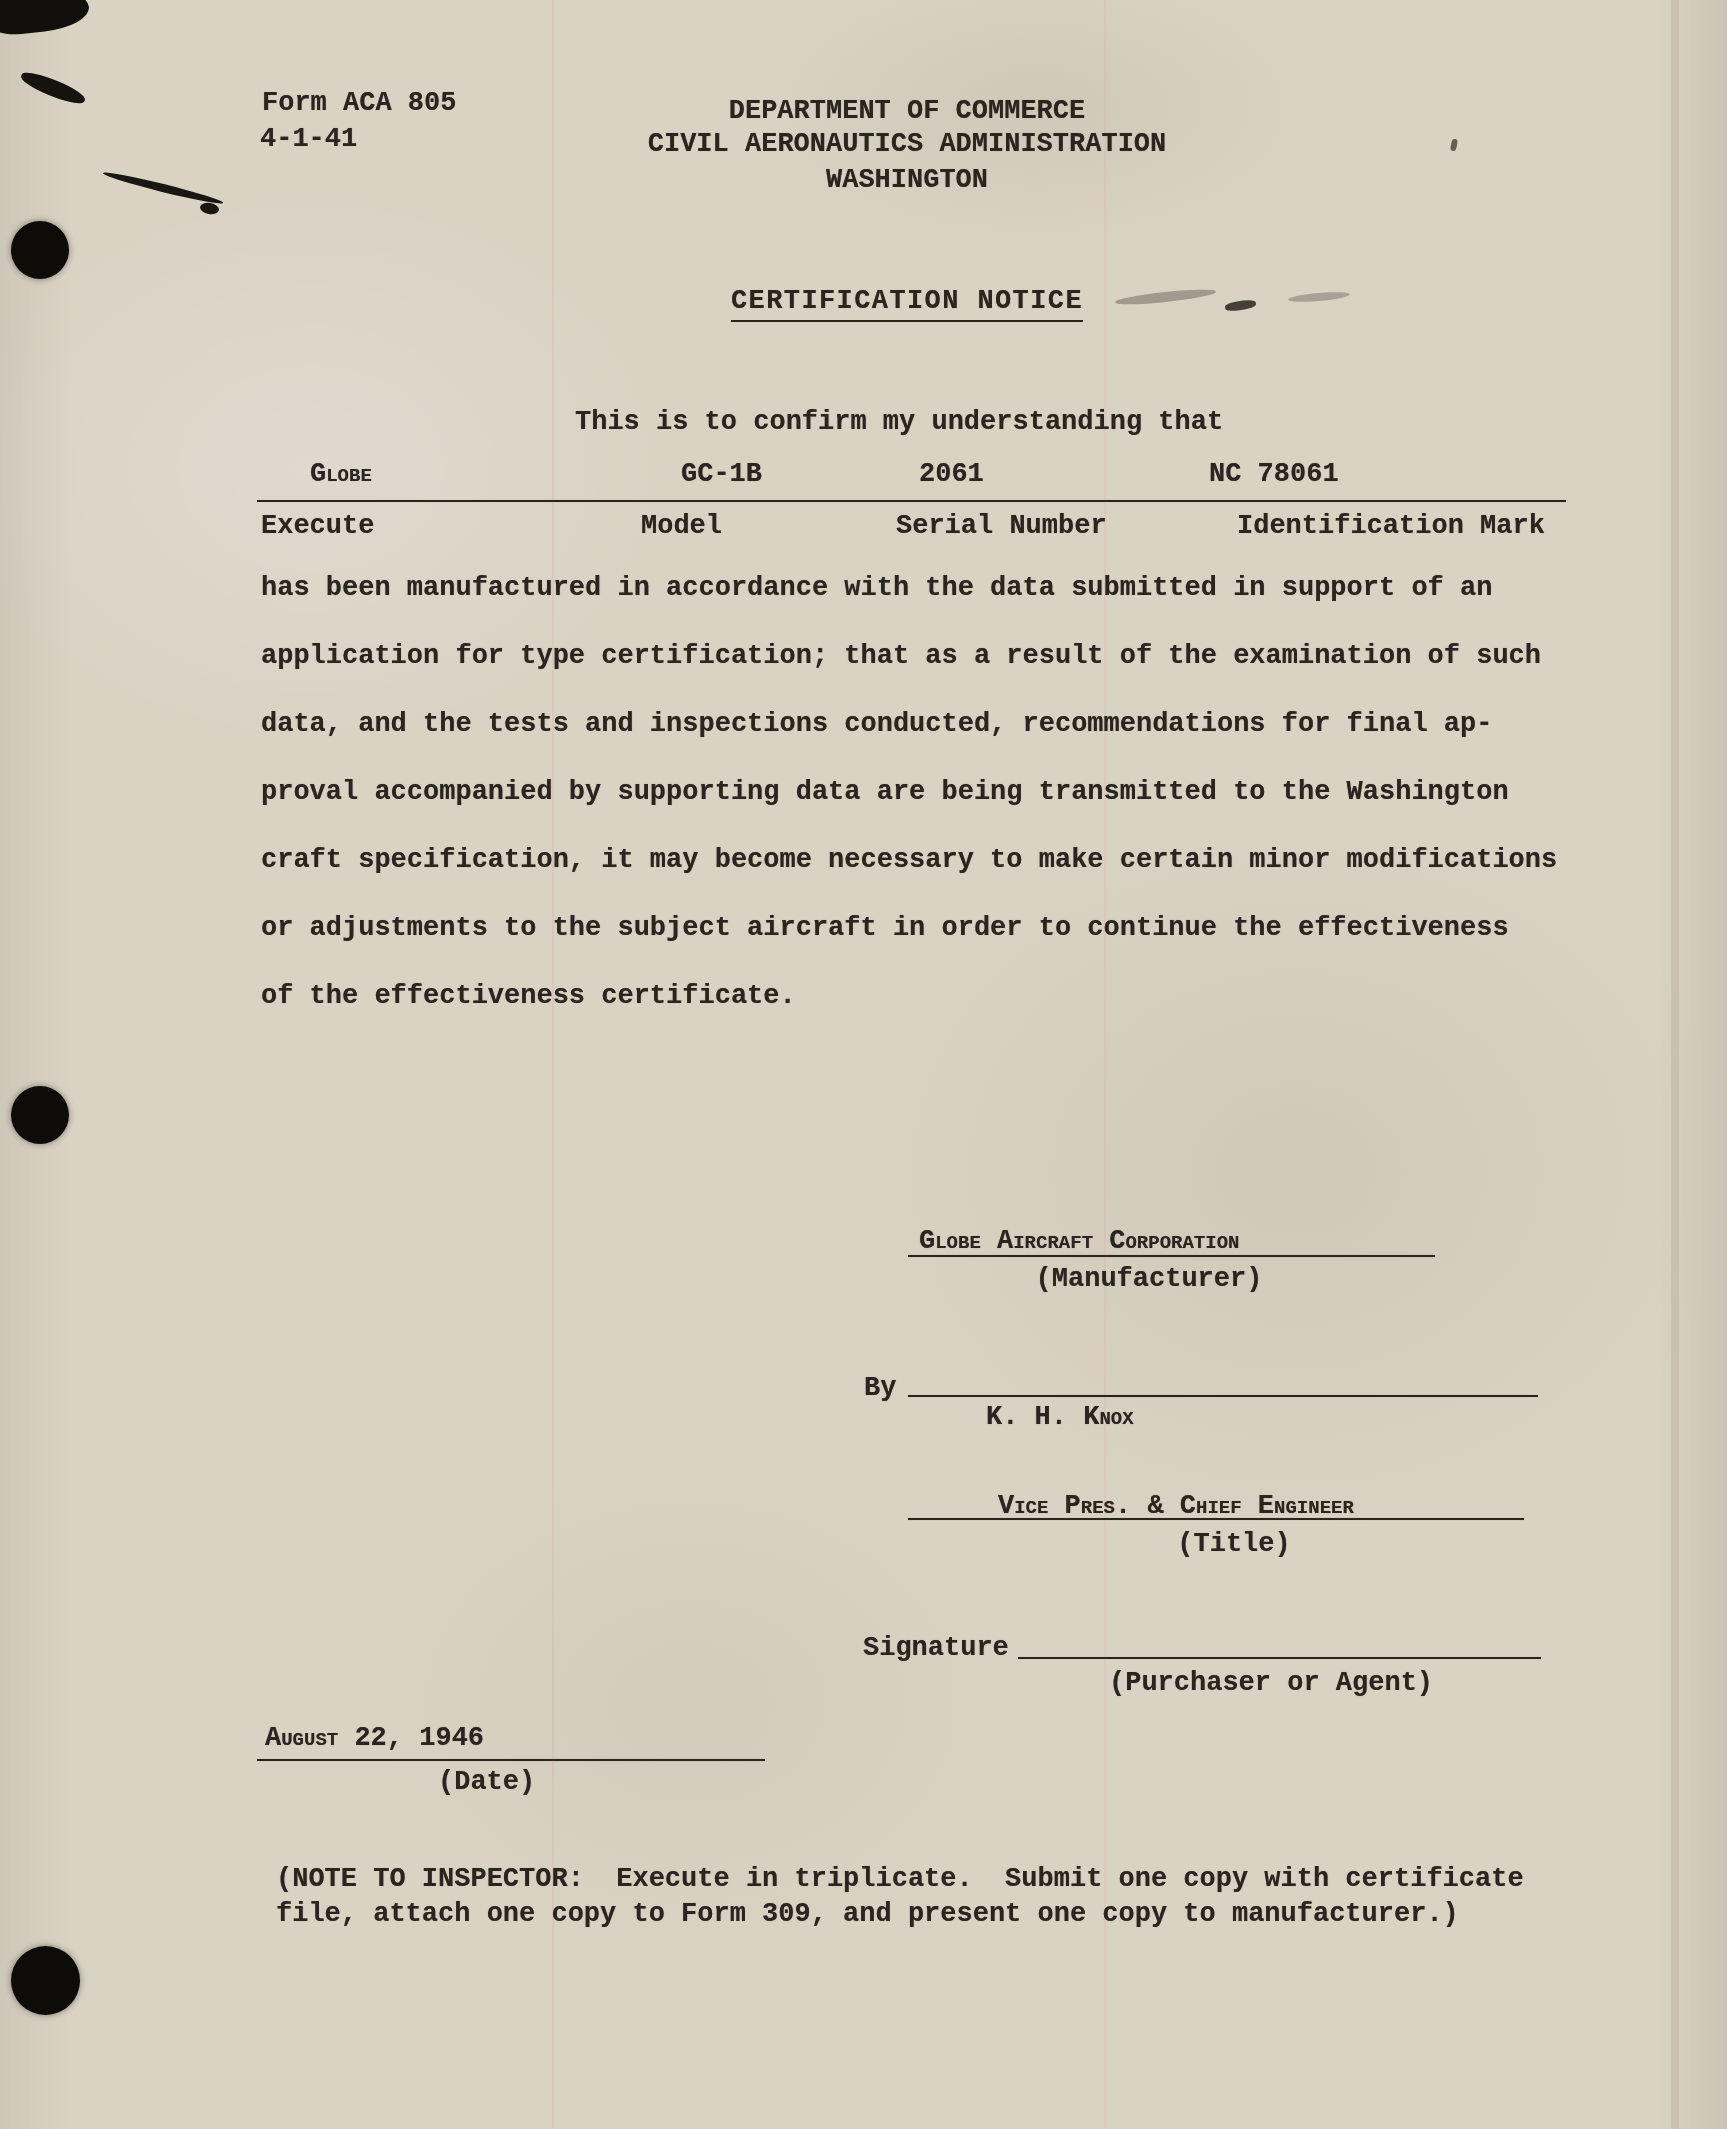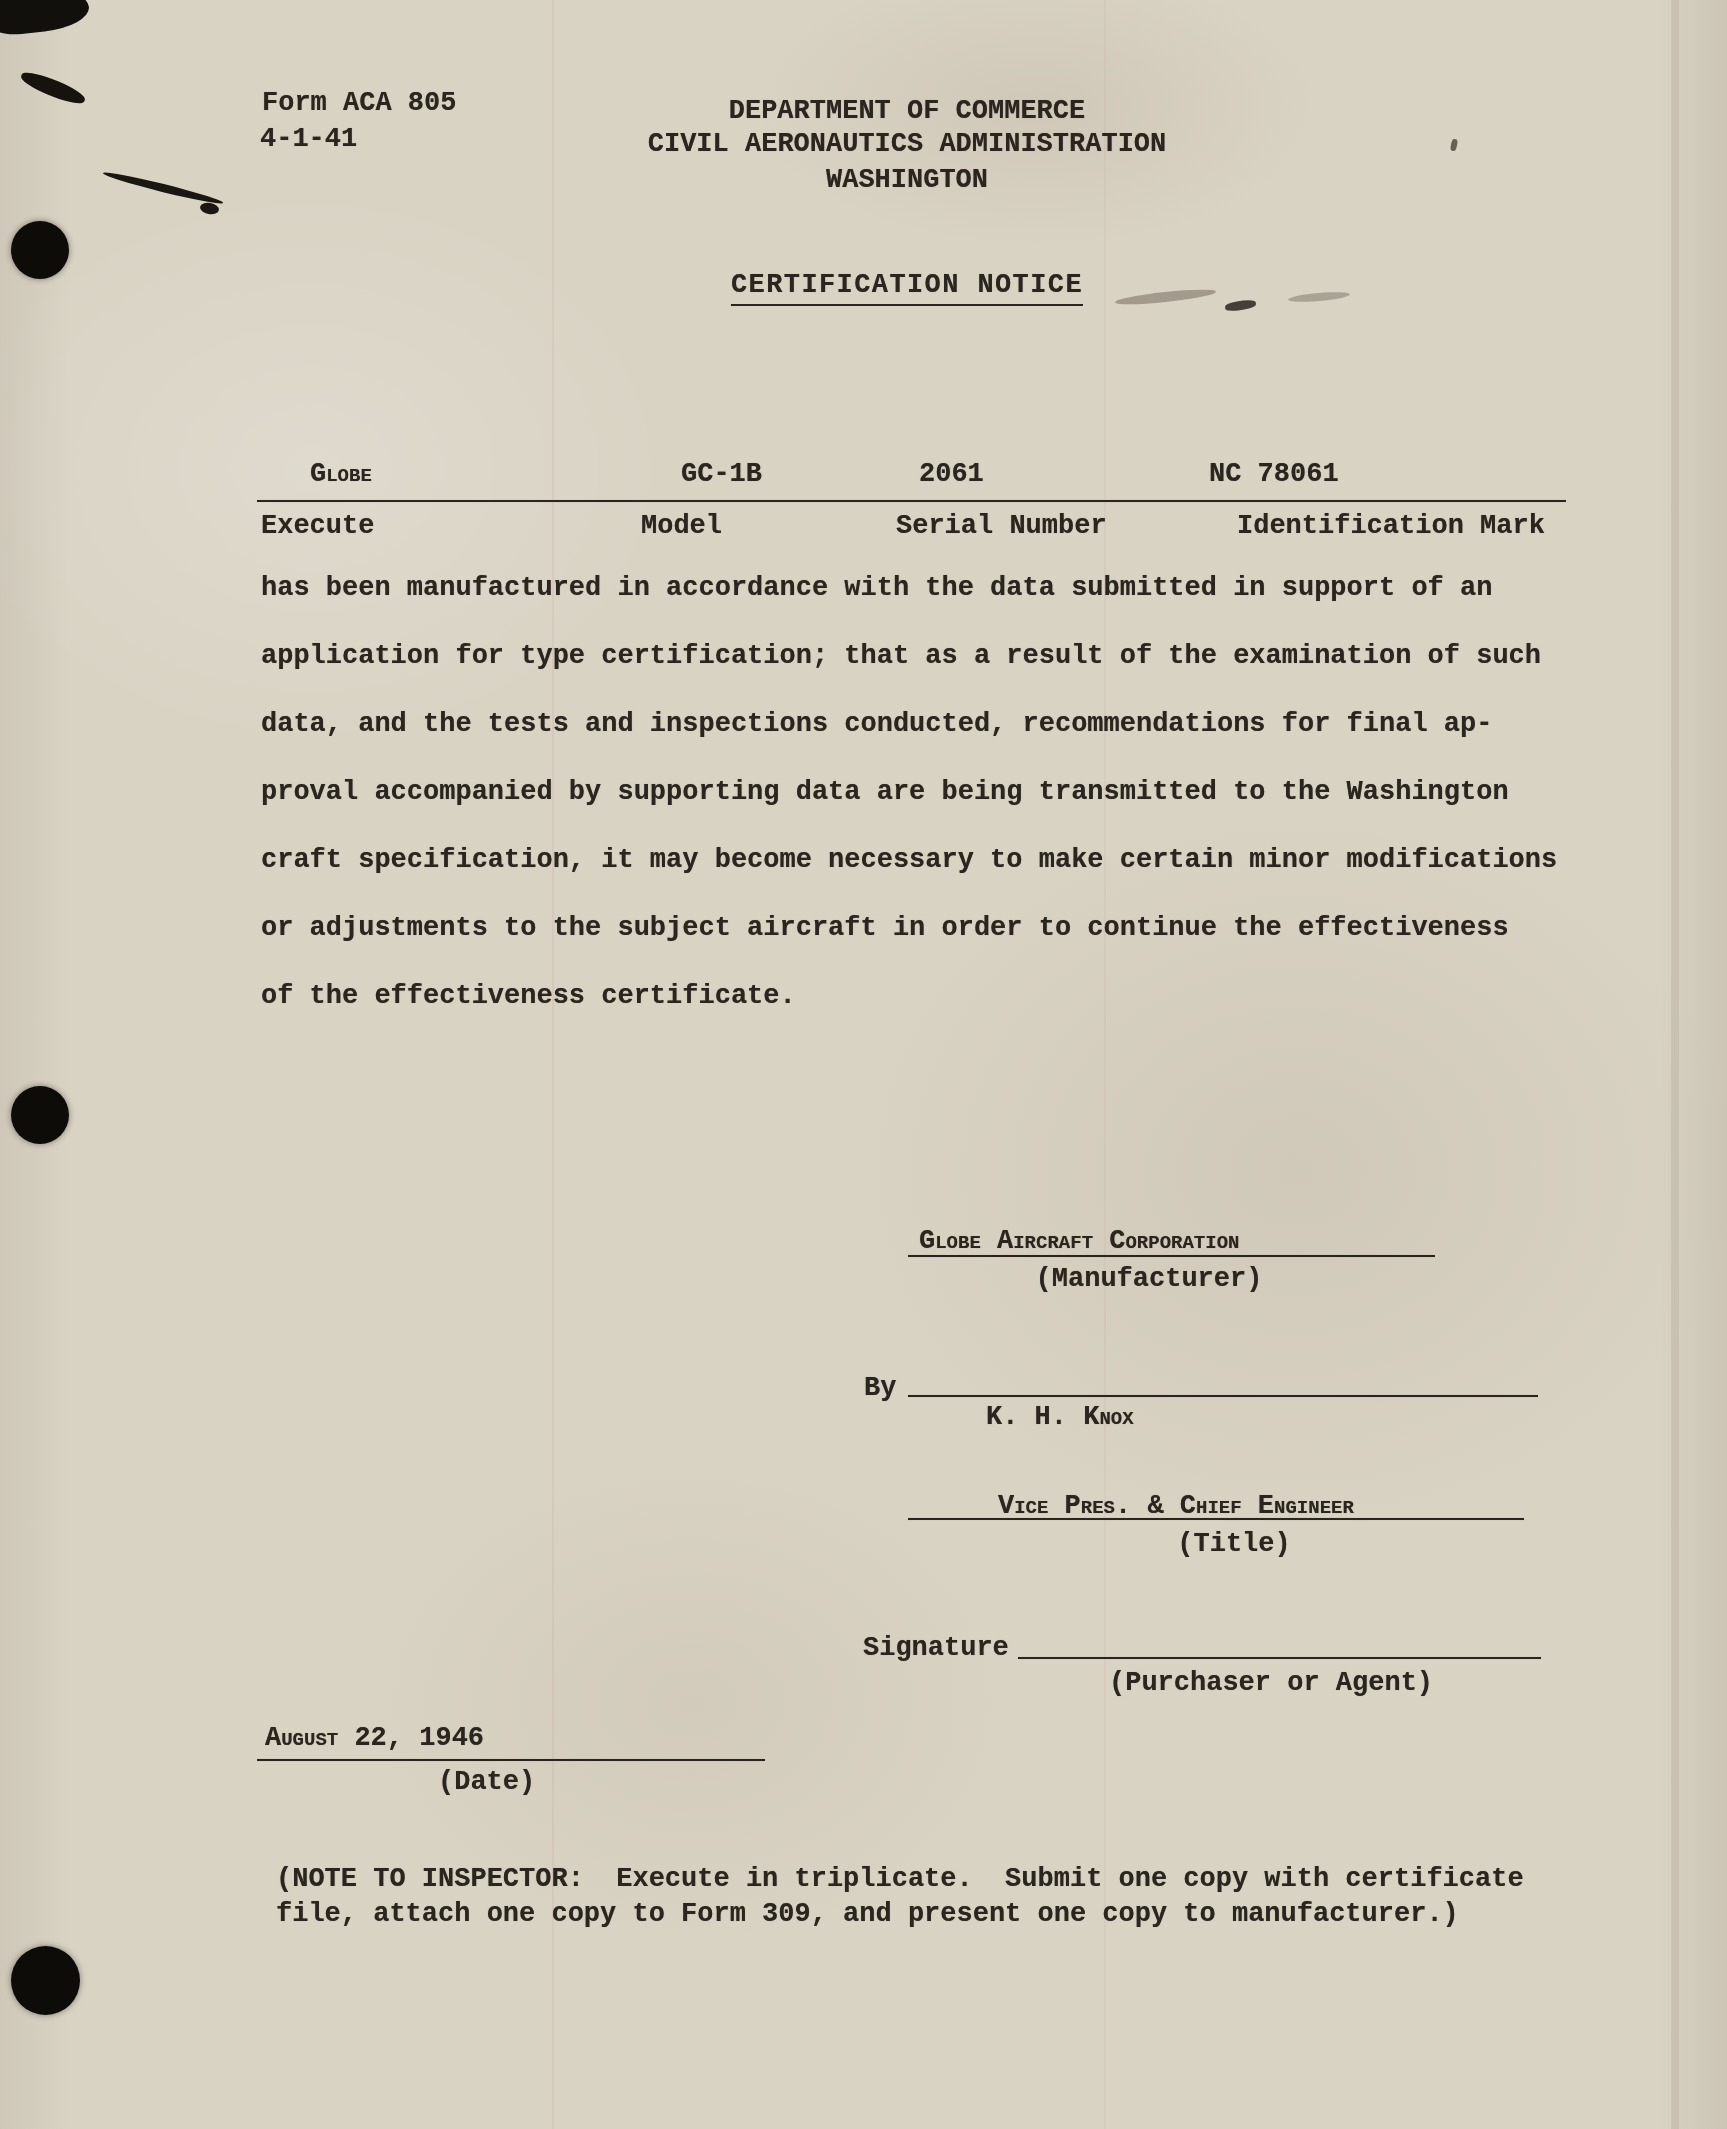--- a/index.html
+++ b/index.html
@@ -12,21 +12,21 @@
       radial-gradient(ellipse 608px 473px at 18% 22%, rgba(255,255,255,0.16), transparent 60%),
       radial-gradient(ellipse 744px 608px at 75% 55%, rgba(125,112,90,0.10), transparent 60%),
       radial-gradient(ellipse 541px 406px at 40% 80%, rgba(125,112,90,0.08), transparent 60%),
       radial-gradient(ellipse 406px 203px at 60% 5%, rgba(120,105,85,0.10), transparent 70%),
       linear-gradient(90deg, rgba(60,50,40,0.07) 0%, rgba(60,50,40,0) 4%, rgba(60,50,40,0) 96%, rgba(60,50,40,0.09) 100%),
       #d9d3c4;
   }
   .t{position:absolute;white-space:pre;line-height:32px;text-shadow:0 0 0.7px rgba(42,37,30,0.5);}
   .sc{font-variant:small-caps;}
   .center{transform:translateX(-50%);}
-  .title{letter-spacing:1.4px;border-bottom:2.7px solid #29241d;padding-bottom:3.4px;}
+  .title{letter-spacing:1.4px;border-bottom:2.7px solid #29241d;padding-bottom:3.4px;margin-top:16px;}
   .rule{position:absolute;height:2px;background:#29241d;box-shadow:0 0 0.7px rgba(42,37,30,0.6);}
   .body-par{position:absolute;left:261px;top:554px;}
   .body-line{line-height:68px;white-space:pre;text-shadow:0 0 0.7px rgba(42,37,30,0.5);}
   .note-par{position:absolute;left:276px;top:1862px;}
   .note-line{line-height:35px;white-space:pre;text-shadow:0 0 0.7px rgba(42,37,30,0.5);}
   .hole{position:absolute;border-radius:50%;background:#0e0c09;box-shadow:0 0 6.8px rgba(20,16,10,0.45);}
   .hole1{left:10.8px;top:221px;width:58px;height:58px;}
   .hole2{left:10.8px;top:1086px;width:58px;height:58px;}
   .hole3{left:10.8px;top:1946px;width:69px;height:69px;}
   .artifact{position:absolute;}
@@ -65,20 +65,21 @@
 
   <div class="t" style="left:262px;top:87px;">Form ACA 805</div>
   <div class="t" style="left:260px;top:123px;">4-1-41</div>
 
   <div class="t center" style="left:907px;top:95px;">DEPARTMENT OF COMMERCE</div>
   <div class="t center" style="left:907px;top:128px;">CIVIL AERONAUTICS ADMINISTRATION</div>
   <div class="t center" style="left:907px;top:164px;">WASHINGTON</div>
 
   <div class="t center title" style="left:907px;top:269px;">CERTIFICATION NOTICE</div>
 
+  <div class="t" style="left:575px;top:406px;">This is to confirm my understanding that</div>
 
   <div class="t sc" style="left:310px;top:458px;">Globe</div>
   <div class="t sc" style="left:681px;top:458px;">GC-1B</div>
   <div class="t sc" style="left:919px;top:458px;">2061</div>
   <div class="t sc" style="left:1209px;top:458px;">NC 78061</div>
 
   <div class="rule" style="left:257px;top:500px;width:1309px;"></div>
 
   <div class="t" style="left:261px;top:510px;">Execute</div>
   <div class="t" style="left:641px;top:510px;">Model</div>

